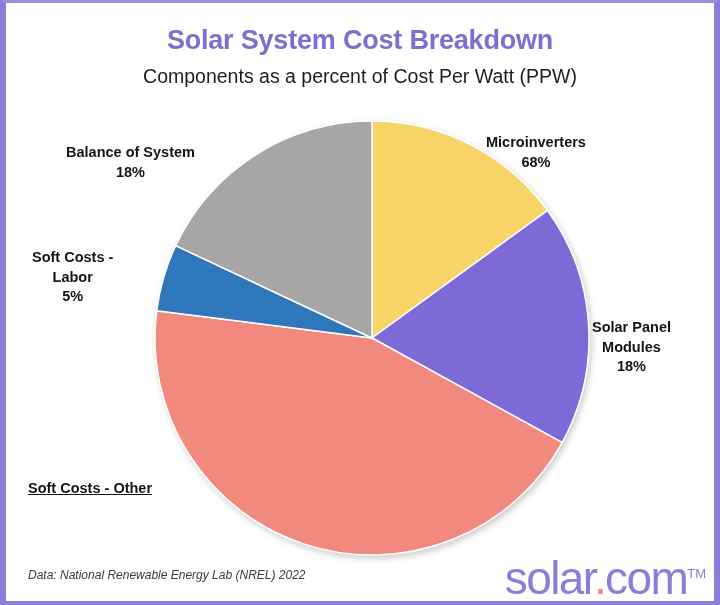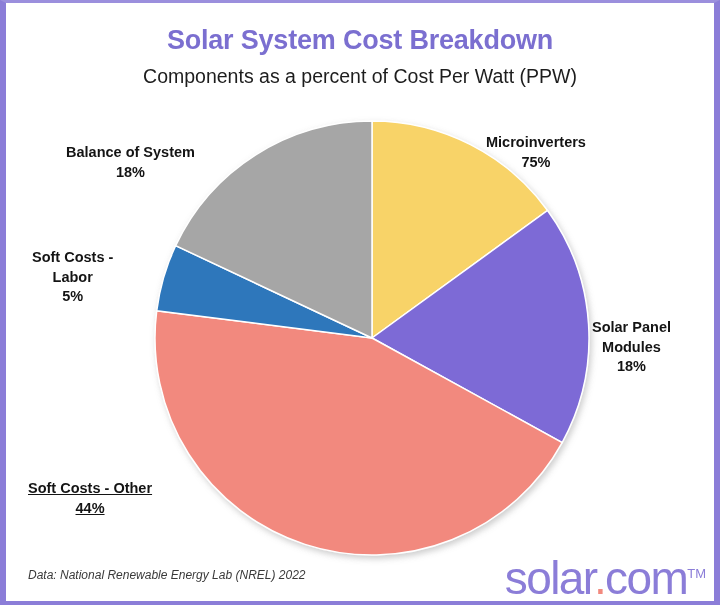--- a/index.html
+++ b/index.html
@@ -112,32 +112,31 @@
           <path d="M 366 335 L 541.56 207.45 A 217 217 0 0 1 556.16 439.54 Z" fill="#7d6ad6" stroke="#ffffff" stroke-width="1.5"></path>
           <path d="M 366 335 L 556.16 439.54 A 217 217 0 0 1 150.71 307.80 Z" fill="#f2897e" stroke="#ffffff" stroke-width="1.5"></path>
           <path d="M 366 335 L 150.71 307.80 A 217 217 0 0 1 169.65 242.61 Z" fill="#2e77bb" stroke="#ffffff" stroke-width="1.5"></path>
           <path d="M 366 335 L 169.65 242.61 A 217 217 0 0 1 366.00 118.00 Z" fill="#a6a6a6" stroke="#ffffff" stroke-width="1.5"></path>
         </g>
     </svg>
   </div>
 
   <div class="slice-label lbl-microinverters">
     <div>Microinverters</div>
-    <div>75%</div>
+    <div>68%</div>
   </div>
 
   <div class="slice-label lbl-solar-panel">
     <div>Solar Panel</div>
     <div>Modules</div>
     <div>18%</div>
   </div>
 
   <div class="slice-label lbl-soft-other">
     <div>Soft Costs - Other</div>
-    <div>44%</div>
   </div>
 
   <div class="slice-label lbl-soft-labor">
     <div>Soft Costs -</div>
     <div>Labor</div>
     <div>5%</div>
   </div>
 
   <div class="slice-label lbl-balance">
     <div>Balance of System</div>

